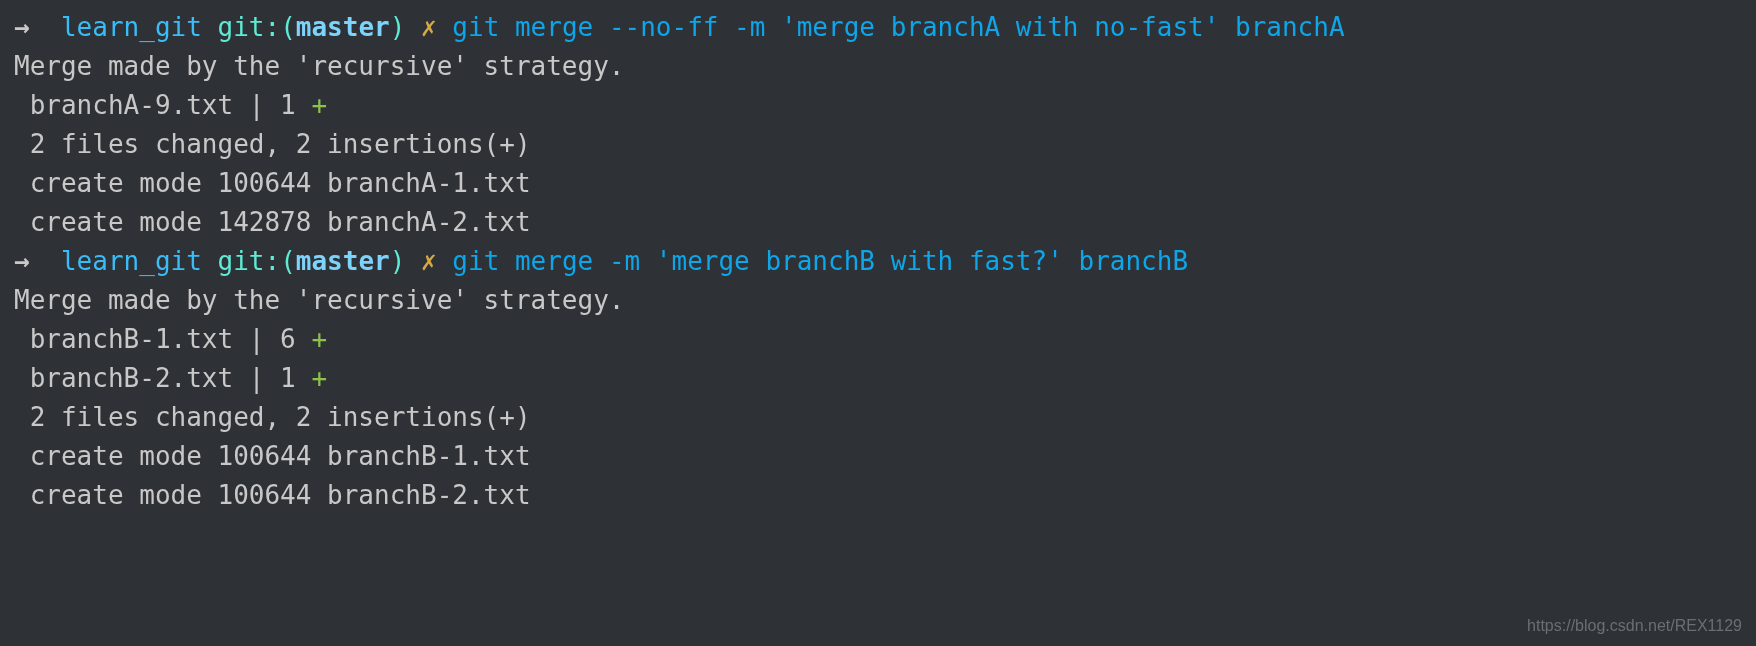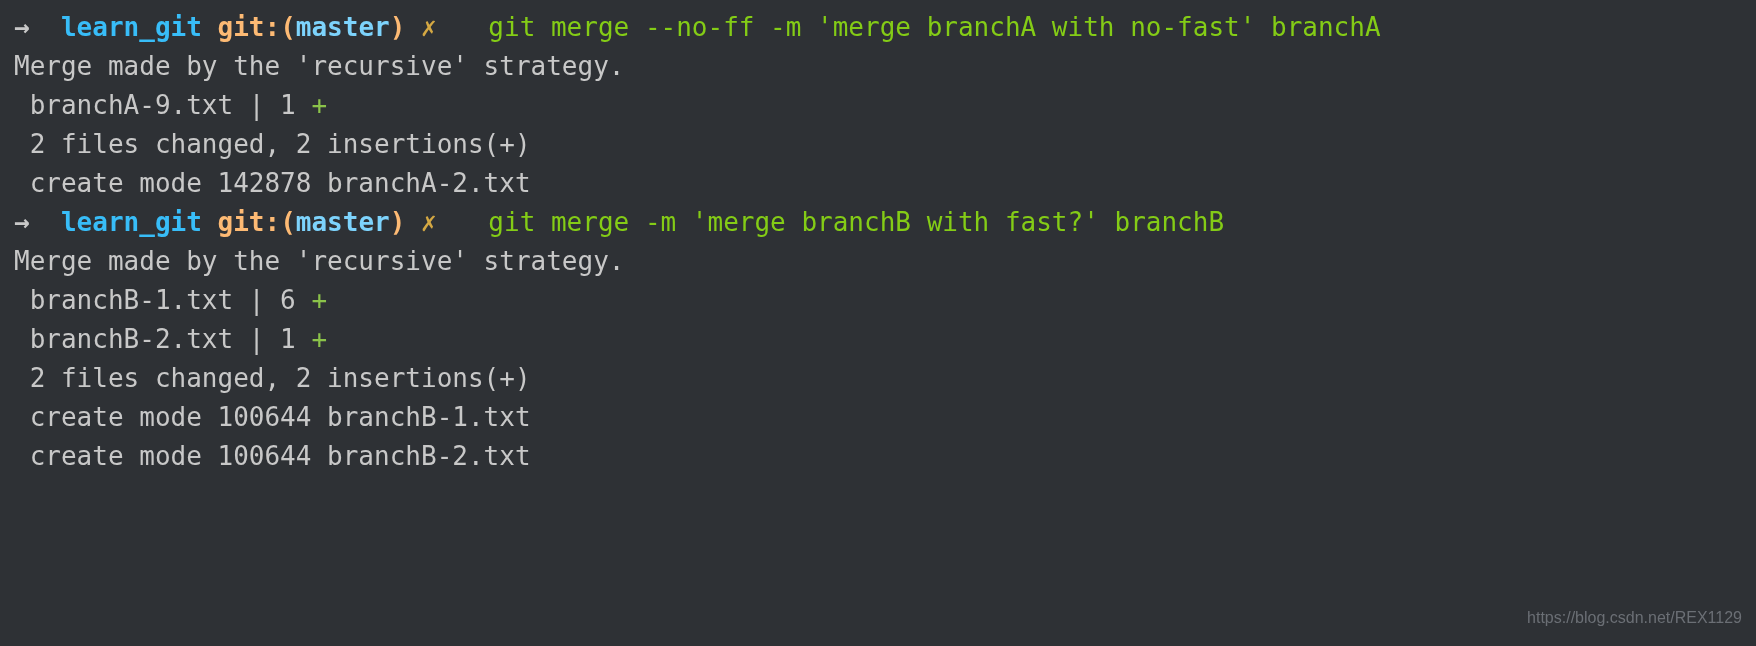--- a/index.html
+++ b/index.html
@@ -21,60 +21,60 @@
     }
     .line {
       white-space: pre;
     }
     .arrow {
       color: #c8c8c8;
       font-weight: bold;
     }
     .dir {
       color: #38bdf8;
-      font-weight: bold;
+      font-weight: normal;
     }
     .git-label {
-      color: #fdba74;
-      font-weight: bold;
+      color: #5eead4;
+      font-weight: normal;
     }
     .branch {
       color: #7dd3fc;
       font-weight: bold;
     }
     .dirty {
       color: #d4a843;
       font-weight: bold;
     }
     .cmd {
-      color: #84cc16;
-      margin-left: 36px;
+      color: #0ea5e9;
     }
     .plus {
       color: #8bc34a;
     }
     .watermark {
       position: absolute;
-      bottom: 16px;
+      bottom: 8px;
       right: 14px;
       font-size: 16px;
       color: #6b6f75;
       font-family: Arial, sans-serif;
     }
   </style>
 </head>
 <body>
 
 <div>
 
   <div class="line"><span class="arrow">→</span>  <span class="dir">learn_git</span> <span class="git-label">git:(</span><span class="branch">master</span><span class="git-label">)</span> <span class="dirty">✗</span> <span class="cmd">git merge --no-ff -m 'merge branchA with no-fast' branchA</span></div>
 
   <div class="line">Merge made by the 'recursive' strategy.</div>
   <div class="line"><span> branchA-9.txt | 1 </span><span class="plus">+</span></div>
   <div class="line"> 2 files changed, 2 insertions(+)</div>
+  <div class="line"> create mode 100644 branchA-1.txt</div>
   <div class="line"> create mode 142878 branchA-2.txt</div>
 
   <div class="line"><span class="arrow">→</span>  <span class="dir">learn_git</span> <span class="git-label">git:(</span><span class="branch">master</span><span class="git-label">)</span> <span class="dirty">✗</span> <span class="cmd">git merge -m 'merge branchB with fast?' branchB</span></div>
 
   <div class="line">Merge made by the 'recursive' strategy.</div>
   <div class="line"><span> branchB-1.txt | 6 </span><span class="plus">+</span></div>
   <div class="line"><span> branchB-2.txt | 1 </span><span class="plus">+</span></div>
   <div class="line"> 2 files changed, 2 insertions(+)</div>
   <div class="line"> create mode 100644 branchB-1.txt</div>
   <div class="line"> create mode 100644 branchB-2.txt</div>

